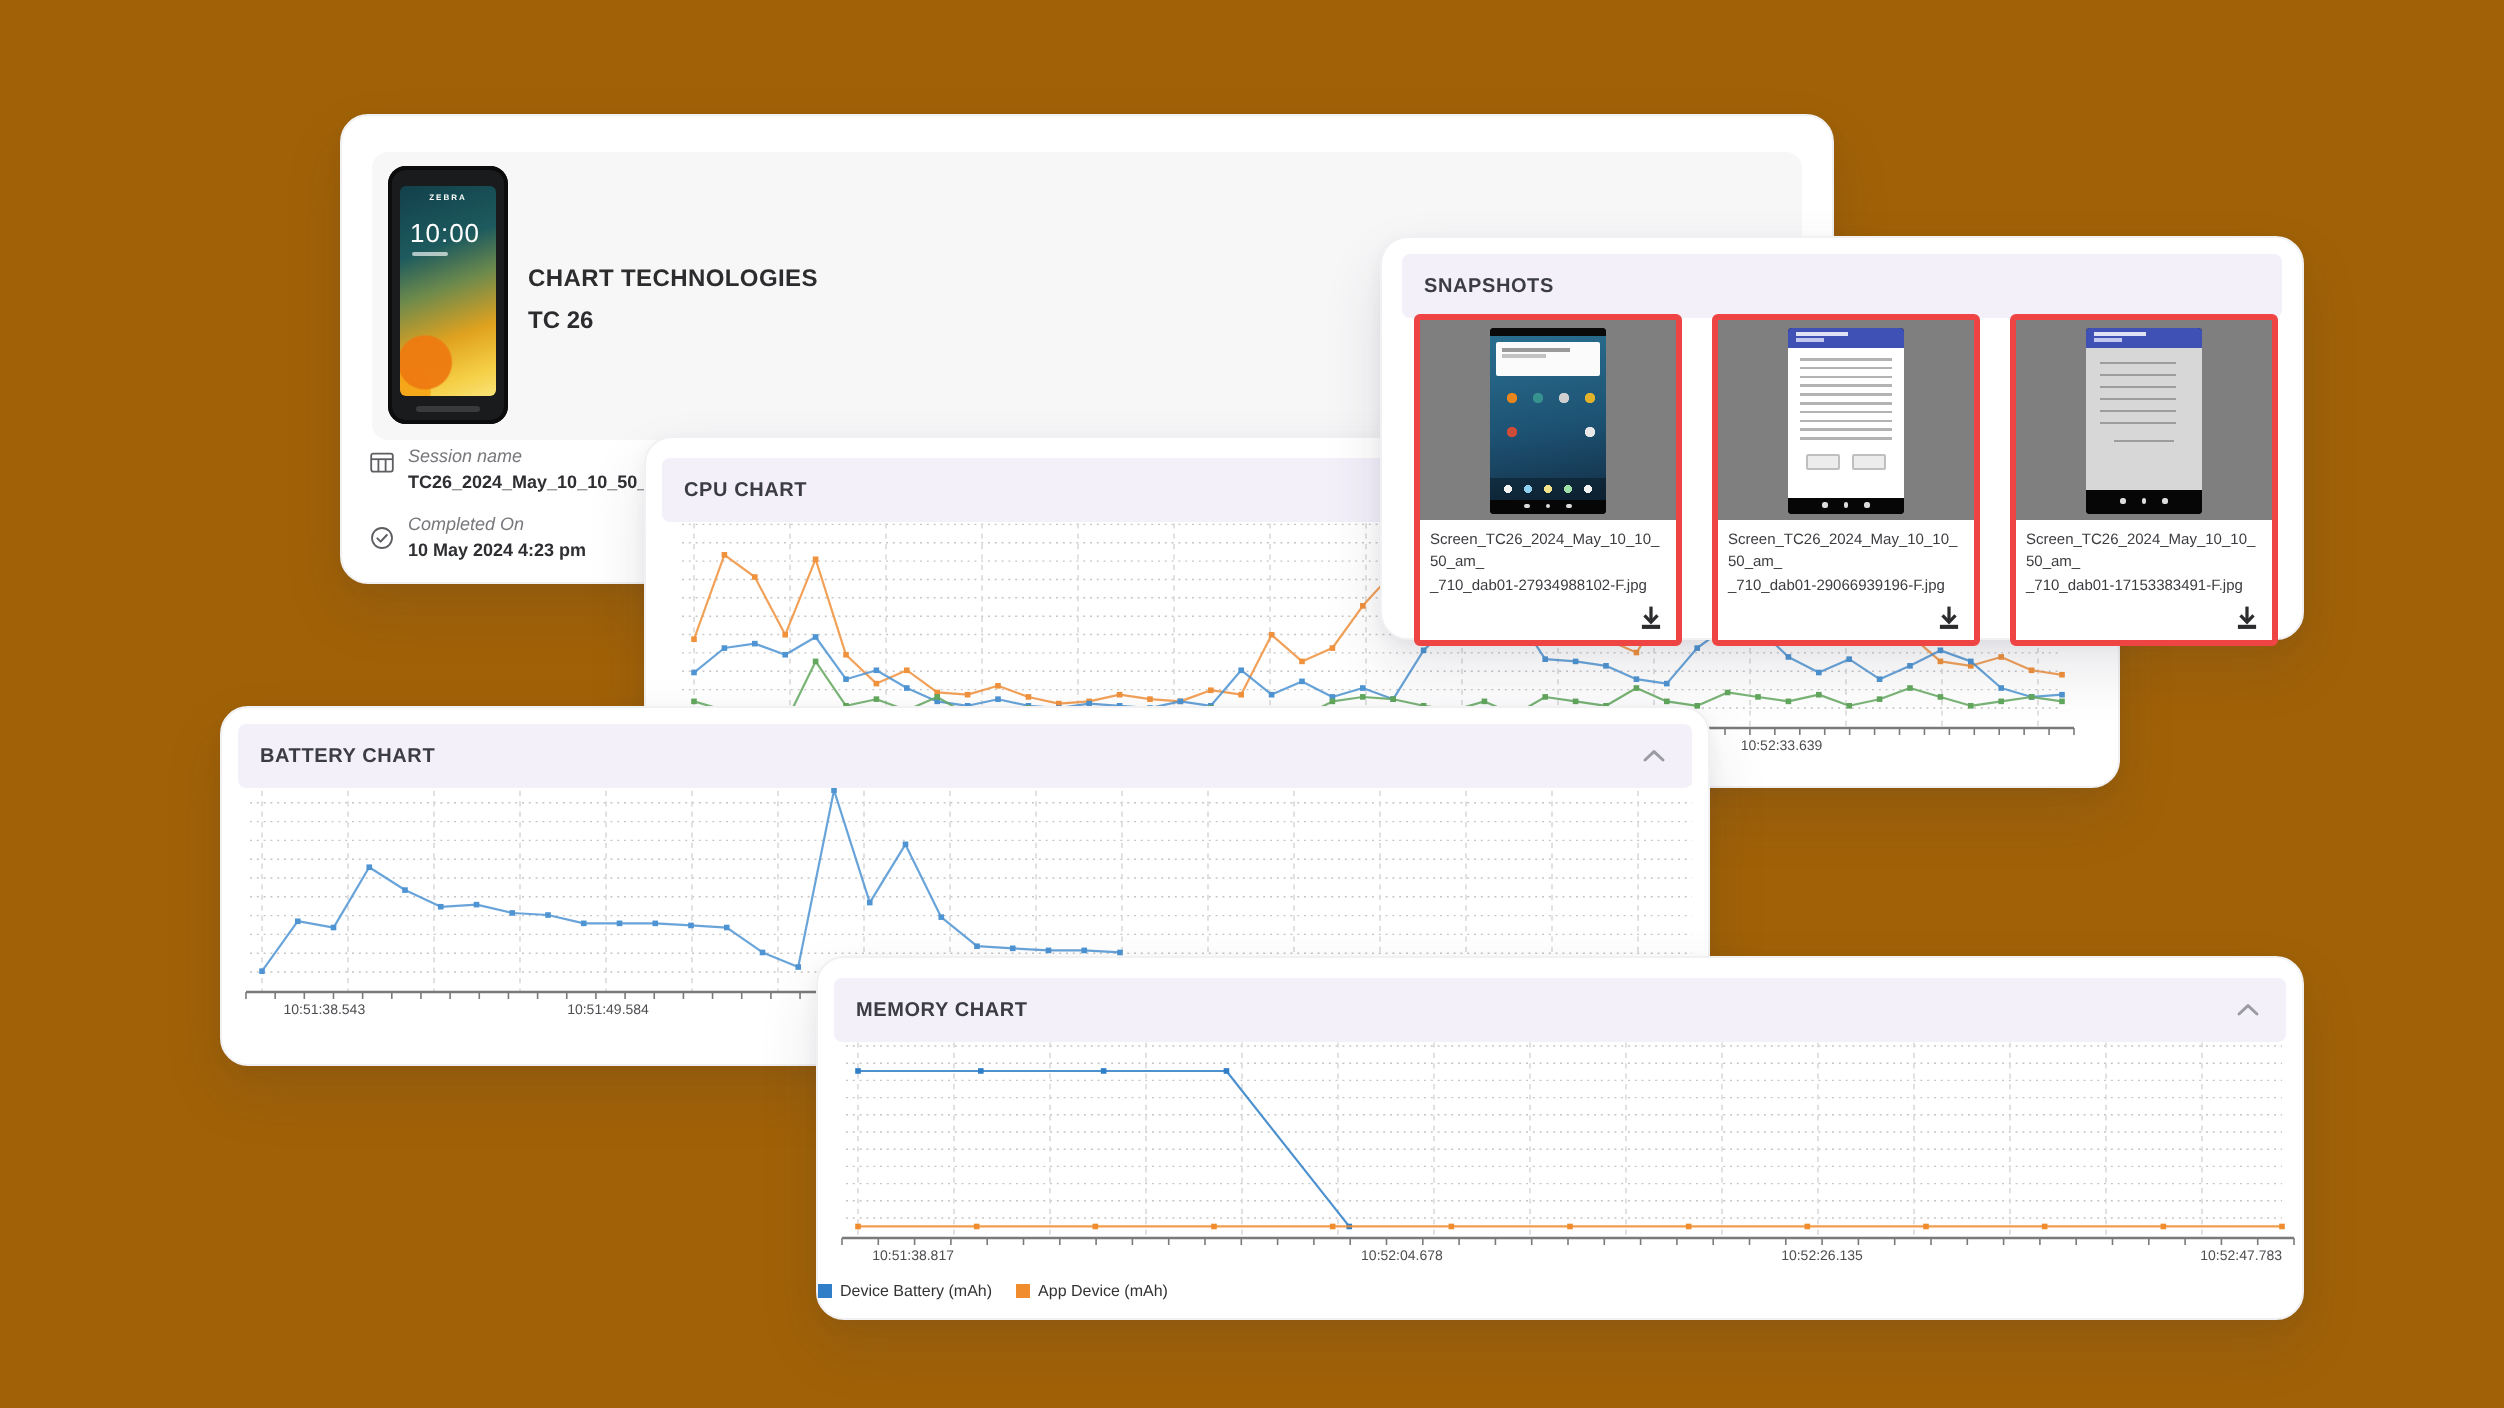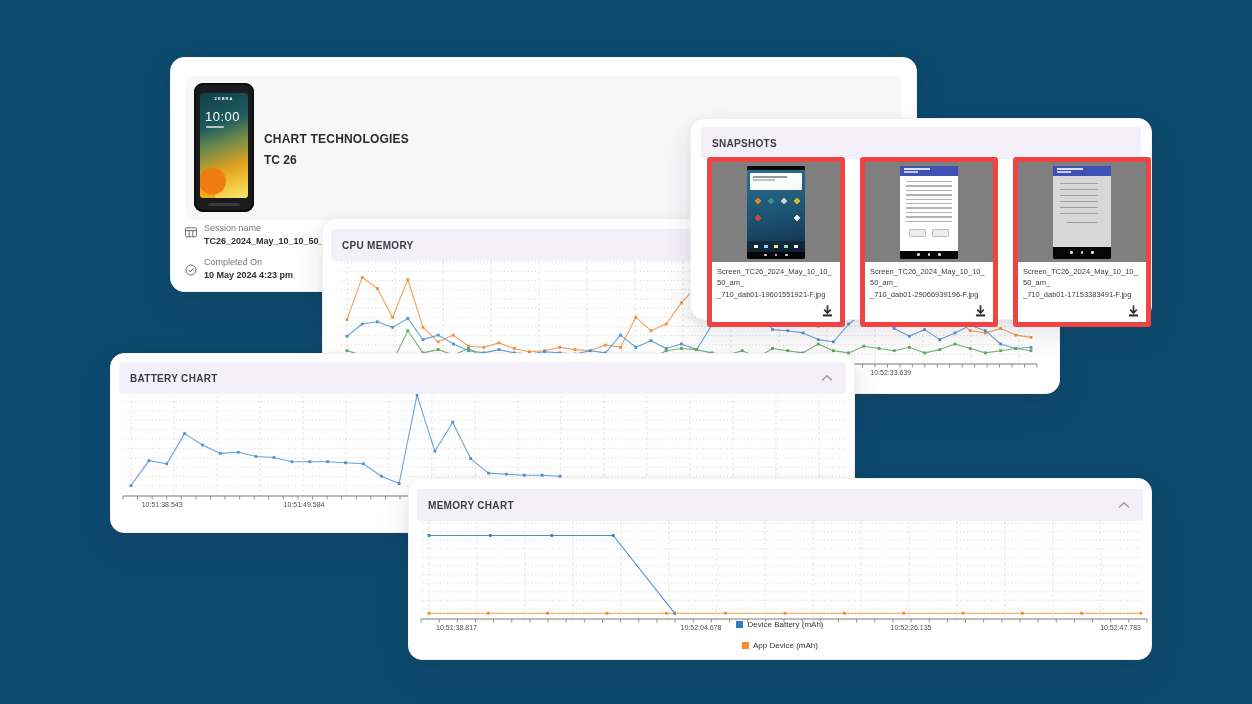--- a/index.html
+++ b/index.html
@@ -1,16 +1,16 @@
 <!DOCTYPE html>
 <html><head>
 <meta charset="utf-8">
 <style>
   html,body{margin:0;padding:0;background:#ffffff;}
-  .page{position:relative;width:1252px;height:704px;background:#0c4a6e;overflow:hidden;
+  .page{position:relative;width:1252px;height:704px;background:#a16207;overflow:hidden;
         font-family:"Liberation Sans",sans-serif;color:#333;}
   .card{position:absolute;background:#fff;border-radius:14px;border:1px solid #f1f1f3;
         box-shadow:0 14px 30px rgba(50,50,70,.12),0 3px 8px rgba(50,50,70,.06);}
   
   .device-panel{position:absolute;left:15px;top:18px;width:715px;height:144px;background:#f7f7f8;border-radius:8px;}
   .phone{position:absolute;left:8px;top:7px;width:60px;height:129px;background:#1a1b1d;border-radius:9px;
          box-shadow:inset 0 0 0 2px #0c0c0d;}
   .phone-screen{position:absolute;left:6px;top:10px;right:6px;bottom:14px;border-radius:3px;overflow:hidden;
     background:
       radial-gradient(circle at 26% 84%, rgba(238,122,16,.95) 0 13px, rgba(238,122,16,0) 14px),
@@ -19,34 +19,34 @@
   .phone-brand{position:absolute;top:3px;left:0;right:0;text-align:center;font-size:4px;font-weight:bold;
                color:#fff;letter-spacing:1px;}
   .phone-clock{position:absolute;top:16px;left:5px;font-size:13px;font-weight:300;color:#fff;letter-spacing:.5px;}
   .phone-clock-sub{position:absolute;top:33px;left:6px;width:18px;height:2px;background:rgba(255,255,255,.65);border-radius:1px;}
   .phone-speaker{position:absolute;bottom:6px;left:14px;right:14px;height:3px;background:#3a3a3c;border-radius:2px;}
   .brand-block{position:absolute;left:78px;top:56px;}
   .brand-name{font-size:12px;font-weight:bold;color:#2c2c2e;letter-spacing:.2px;}
   .brand-model{font-size:12px;font-weight:bold;color:#2c2c2e;margin-top:7px;}
   .meta-row{position:absolute;left:14px;display:flex;gap:7px;align-items:flex-start;}
   .meta-icon{flex:0 0 auto;margin-top:1px;}
-  .meta-label{font-size:9px;color:#77777c;}
+  .meta-label{font-size:9px;color:#77777c;font-style:italic;}
   .meta-value{font-size:9px;font-weight:bold;color:#2f2f33;margin-top:3px;}
   
   .chart-head{position:absolute;left:8px;right:8px;top:10px;height:28px;background:#f3f0fa;border-radius:4px;
               display:flex;align-items:center;justify-content:space-between;padding:16px 11px;box-sizing:border-box;}
   .chart-title{font-size:10px;font-weight:bold;color:#3c3c44;letter-spacing:.3px;}
   .chev-btn{border:none;background:transparent;padding:2px;cursor:pointer;line-height:0;}
   svg.chart{position:absolute;left:0;top:0;font-family:inherit;}
-  .legend{position:absolute;left:0;right:0;bottom:9px;display:flex;justify-content:flex-start;gap:12px;align-items:center;flex-direction:column;}
+  .legend{position:absolute;left:0;right:0;bottom:9px;display:flex;justify-content:flex-start;gap:12px;align-items:center;}
   .legend-item{display:inline-flex;align-items:center;gap:4px;font-size:8px;color:#333;}
   .legend-item .swatch{width:7px;height:7px;display:inline-block;}
   
   .snap-row{position:absolute;left:16px;top:38px;display:flex;gap:15px;}
-  .thumb{width:128px;background:#fff;border:5px solid #ef4444;border-radius:3px;overflow:hidden;}
+  .thumb{width:128px;background:#fff;border:3px solid #ef4444;border-radius:3px;overflow:hidden;}
   .thumb-img{height:100px;background:#7f7f7f;display:flex;align-items:center;justify-content:center;}
   .thumb-caption{padding:4px 5px 2px;font-size:7.5px;line-height:1.5;color:#3c3c40;word-break:break-all;}
   .thumb-foot{display:flex;justify-content:flex-end;padding:2px 6px 5px;}
   .dl-btn{border:none;background:transparent;padding:0;cursor:pointer;line-height:0;}
   .mini-phone{width:58px;height:93px;background:#000;border-radius:2px;display:flex;flex-direction:column;overflow:hidden;}
   .m-status{height:4px;background:#0a0a0a;}
   .m-titlebar{height:10px;background:#3f51b5;display:flex;flex-direction:column;justify-content:center;padding-left:4px;gap:1px;}
   .m-titlebar i{display:block;width:26px;height:2px;background:#dfe2f5;}
   .m-titlebar i + i{width:14px;height:1.5px;background:#c3c9ee;}
   .m-body{flex:1;position:relative;}
@@ -353,21 +353,21 @@
         <rect x="600.2" y="132.5" width="2.8" height="2.8" fill="#63a85e"></rect>
         <rect x="615.4000000000001" y="129.17" width="2.8" height="2.8" fill="#63a85e"></rect>
         <rect x="630.6" y="123.61999999999999" width="2.8" height="2.8" fill="#63a85e"></rect>
         <rect x="645.8" y="128.06" width="2.8" height="2.8" fill="#63a85e"></rect>
         <rect x="661" y="132.5" width="2.8" height="2.8" fill="#63a85e"></rect>
         <rect x="676.2" y="130.28" width="2.8" height="2.8" fill="#63a85e"></rect>
         <rect x="691.4" y="128.06" width="2.8" height="2.8" fill="#63a85e"></rect>
         <rect x="706.6" y="130.28" width="2.8" height="2.8" fill="#63a85e"></rect>
       </svg>
     <div class="chart-head">
-      <span class="chart-title">CPU MEMORY</span>
+      <span class="chart-title">CPU CHART</span>
       <button class="chev-btn">
         <svg width="12" height="8" viewBox="0 0 12 8">
             <polyline points="1.5,6 6,1.8 10.5,6" fill="none" stroke="#9b9ba4" stroke-width="1.5" stroke-linecap="round" stroke-linejoin="round"></polyline>
           </svg>
       </button>
     </div>
   </div>
 
   <div class="card" style="left:690px;top:118px;width:460px;height:200px;z-index:3;">
     <div class="chart-head" style="left:10px;right:10px;top:8px;">
@@ -389,21 +389,21 @@
             </div>
             <div class="m-nav">
                 <s></s>
                 <s></s>
                 <s></s>
               </div>
           </div>
         </div>
         <div class="thumb-caption">
           <div>Screen_TC26_2024_May_10_10_50_am_</div>
-          <div>_710_dab01-19601551921-F.jpg</div>
+          <div>_710_dab01-27934988102-F.jpg</div>
         </div>
         <div class="thumb-foot">
           <button class="dl-btn">
             <svg width="13" height="13" viewBox="0 0 12 12">
                 <line x1="6" y1="1.2" x2="6" y2="7.6" stroke="#2c2c2e" stroke-width="1.5"></line>
                 <path d="M3 5.2 L6 8.4 L9 5.2" fill="none" stroke="#2c2c2e" stroke-width="1.5"></path>
                 <rect x="1.8" y="9.6" width="8.4" height="1.9" fill="#2c2c2e"></rect>
               </svg>
           </button>
         </div>

